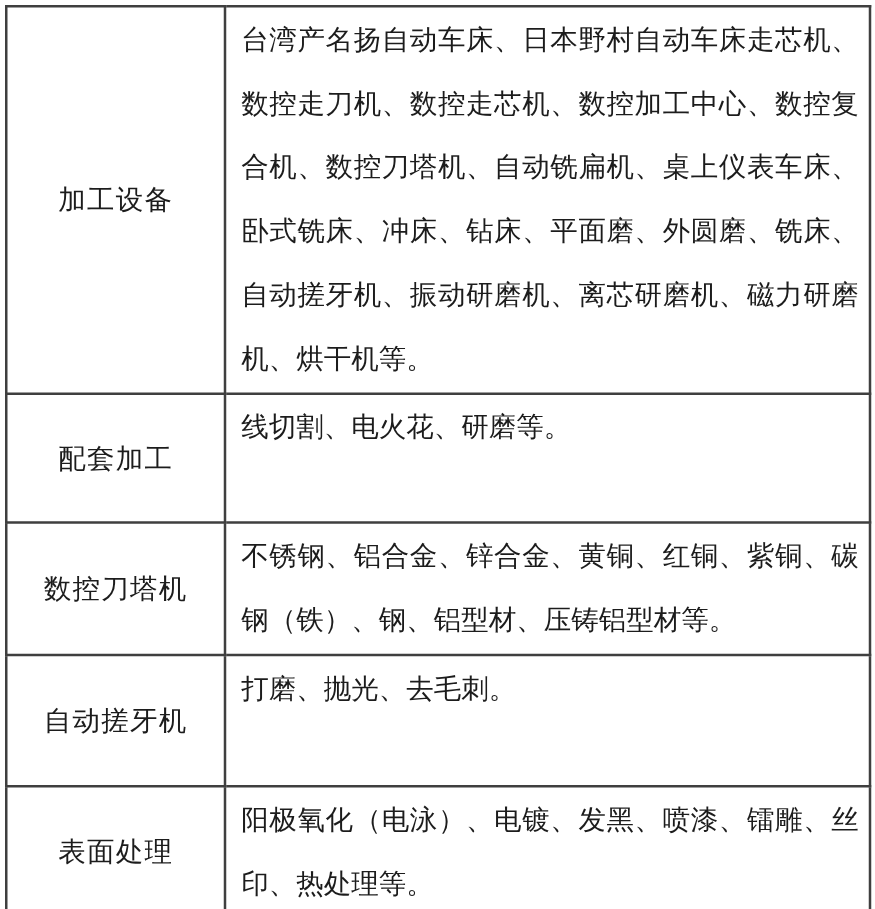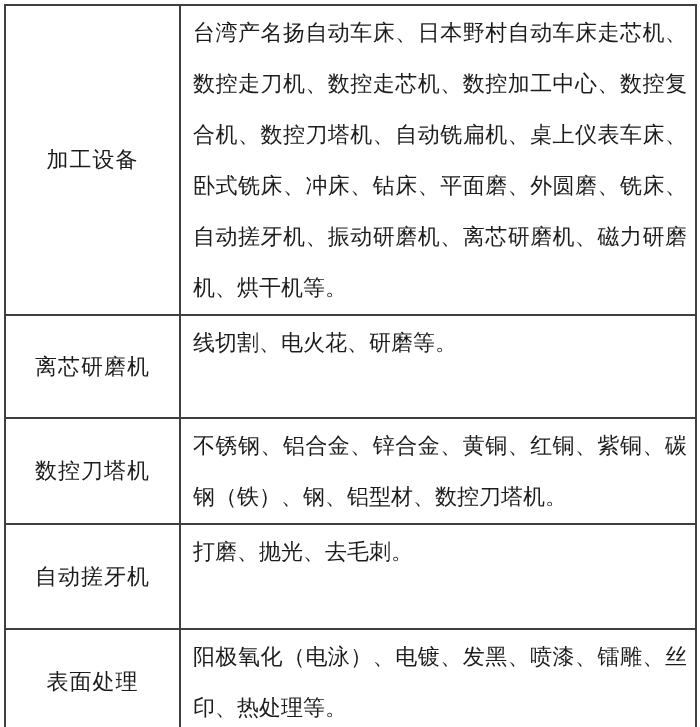--- a/index.html
+++ b/index.html
@@ -58,26 +58,26 @@
     <colgroup>
       <col class="col-label">
       <col class="col-content">
     </colgroup>
     <tbody>
       <tr class="row-1">
         <td class="label-cell">加工设备</td>
         <td class="content-cell">台湾产名扬自动车床、日本野村自动车床走芯机、数控走刀机、数控走芯机、数控加工中心、数控复合机、数控刀塔机、自动铣扁机、桌上仪表车床、卧式铣床、冲床、钻床、平面磨、外圆磨、铣床、自动搓牙机、振动研磨机、离芯研磨机、磁力研磨机、烘干机等。</td>
       </tr>
       <tr class="row-2">
-        <td class="label-cell">离芯研磨机</td>
+        <td class="label-cell">配套加工</td>
         <td class="content-cell">线切割、电火花、研磨等。</td>
       </tr>
       <tr class="row-3">
         <td class="label-cell">数控刀塔机</td>
-        <td class="content-cell">不锈钢、铝合金、锌合金、黄铜、红铜、紫铜、碳钢（铁）、钢、铝型材、数控刀塔机。</td>
+        <td class="content-cell">不锈钢、铝合金、锌合金、黄铜、红铜、紫铜、碳钢（铁）、钢、铝型材、压铸铝型材等。</td>
       </tr>
       <tr class="row-4">
         <td class="label-cell">自动搓牙机</td>
         <td class="content-cell">打磨、抛光、去毛刺。</td>
       </tr>
       <tr class="row-5">
         <td class="label-cell">表面处理</td>
         <td class="content-cell">阳极氧化（电泳）、电镀、发黑、喷漆、镭雕、丝印、热处理等。</td>
       </tr>
     </tbody>

